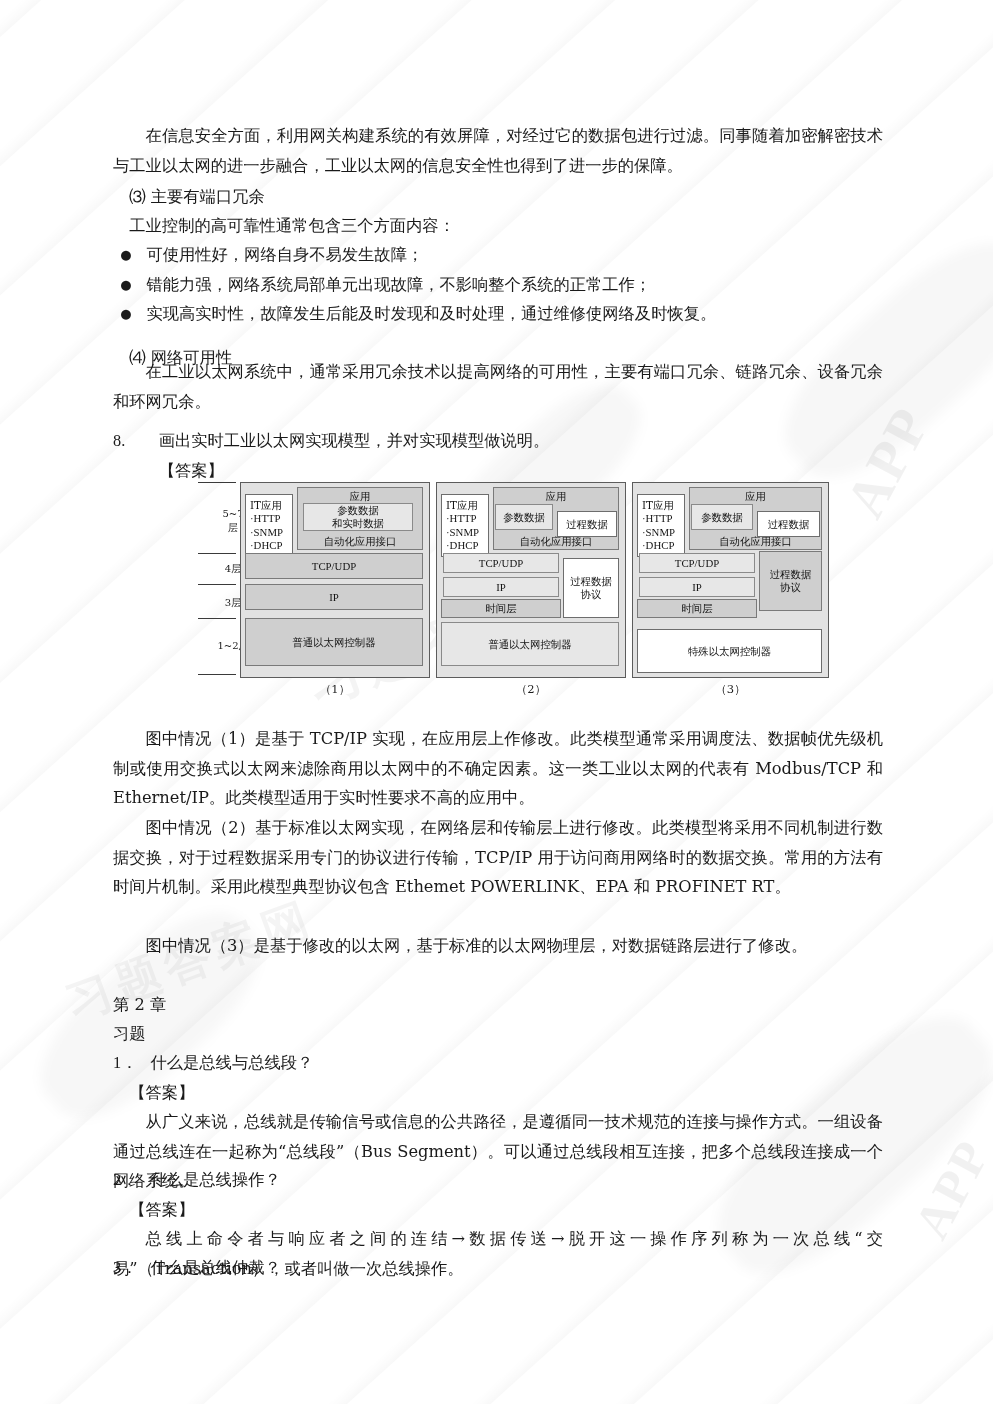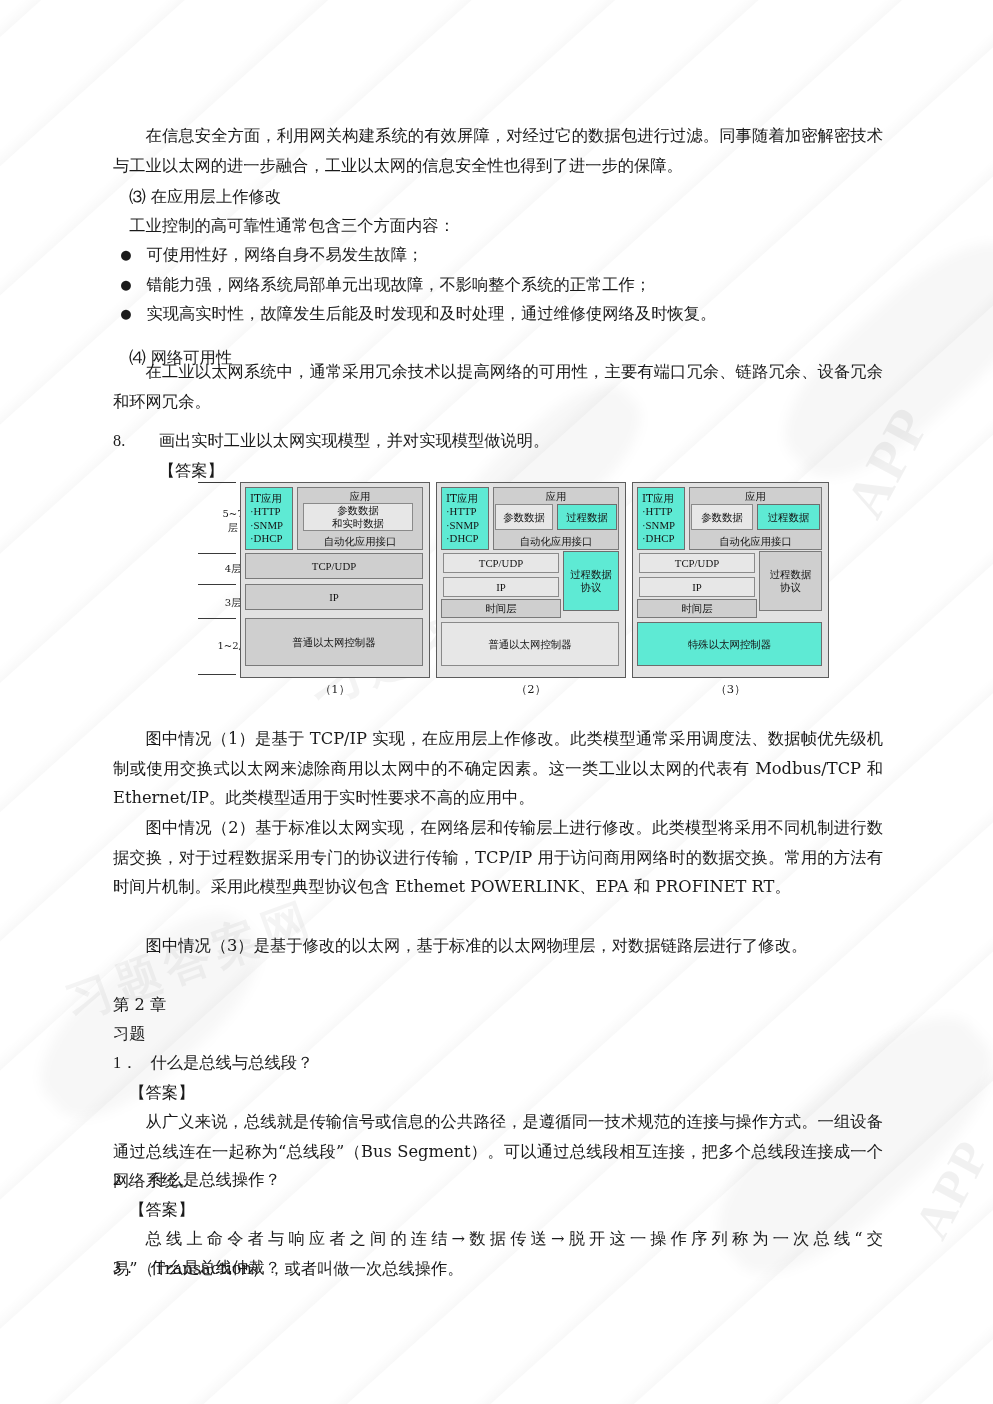--- a/index.html
+++ b/index.html
@@ -181,21 +181,21 @@
     border: 1.1px solid #7d7d7d;
     background: #d9d9d9;
     display: flex;
     align-items: center;
     justify-content: center;
     text-align: center;
     line-height: 12.4px;
     font-size: 10.4px;
     color: #141414;
   }
-  .blk.dark   { background: #5eead4; border-color: #6d6d6d; }
+  .blk.dark   { background: #ffffff; border-color: #6d6d6d; margin-top: 7px; }
   .blk.light  { background: #e7e7e7; border-color: #8a8a8a; }
   .blk.mid    { background: #cfcfcf; border-color: #7a7a7a; }
   .blk.it {
     flex-direction: column;
     align-items: flex-start;
     justify-content: center;
     padding-left: 4px;
     line-height: 13.2px;
   }
   .blk.it span { display: block; }
@@ -219,21 +219,21 @@
     <div class="wm-cn" style="left:60px; top:930px; font-size:46px;">习题答案网</div>
   </div>
 
   <div id="content">
 
     <div class="body-col" style="top:113px;">
       <p class="para indent2">在信息安全方面，利用网关构建系统的有效屏障，对经过它的数据包进行过滤。同事随着加密解密技术与工业以太网的进一步融合，工业以太网的信息安全性也得到了进一步的保障。</p>
     </div>
 
     <div class="body-col" style="top:174px;">
-      <p class="para indent1">⑶ 在应用层上作修改</p>
+      <p class="para indent1">⑶ 主要有端口冗余</p>
     </div>
 
     <div class="body-col" style="top:203px;">
       <p class="para indent1">工业控制的高可靠性通常包含三个方面内容：</p>
     </div>
 
     <div class="body-col" style="top:232px;">
       <p class="bullet-row">
         <span class="dot">●</span>
         <span>可使用性好，网络自身不易发生故障；</span>

